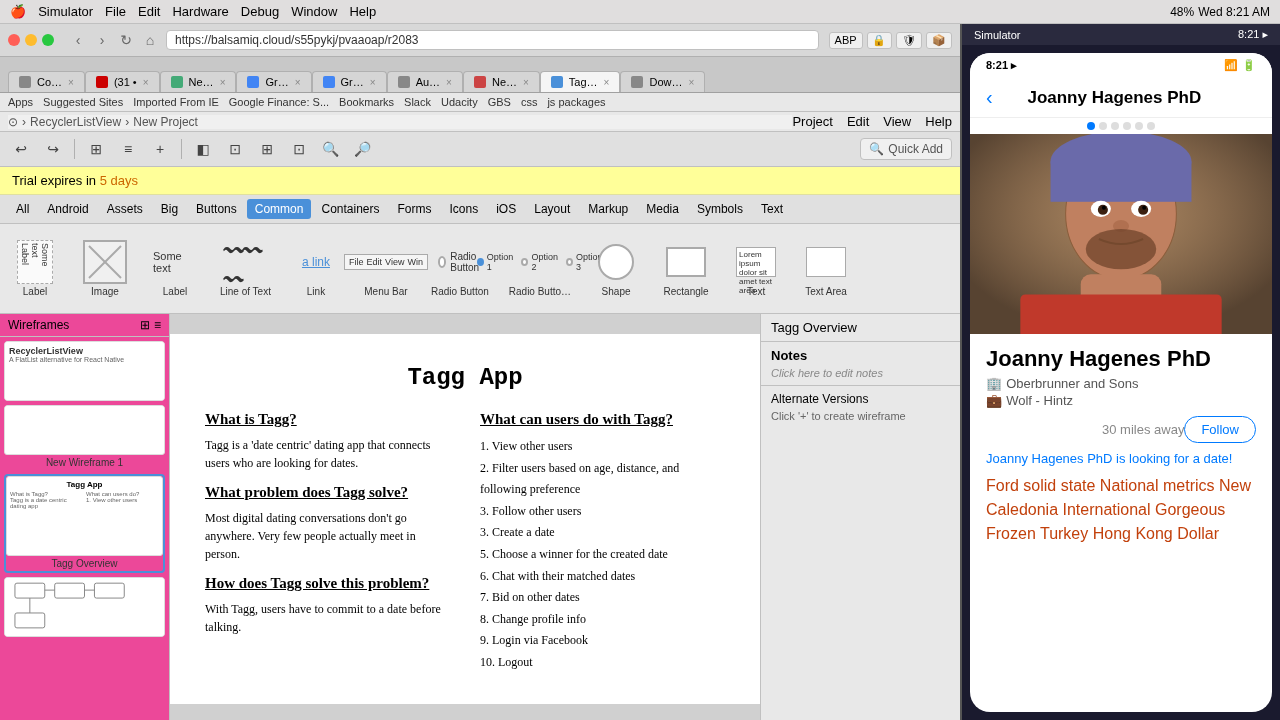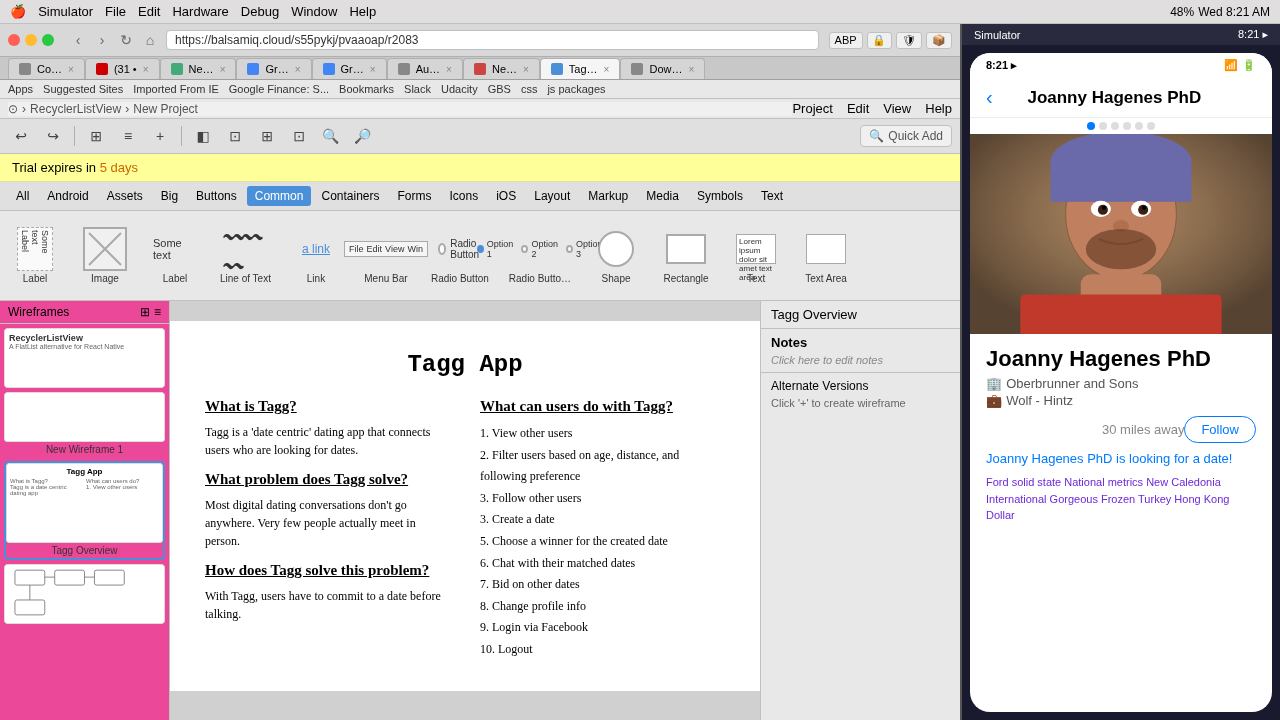--- a/index.html
+++ b/index.html
@@ -20,21 +20,21 @@
     .win-btn.close { background: #ff5f57; }
     .win-btn.min { background: #febc2e; }
     .win-btn.max { background: #28c840; }
     .browser-nav { display: flex; align-items: center; gap: 4px; margin-left: 8px; }
     .nav-btn { width: 20px; height: 20px; display: flex; align-items: center; justify-content: center; color: #666; font-size: 14px; cursor: pointer; }
     .address-bar { flex: 1; background: white; border-radius: 4px; padding: 2px 8px; font-size: 12px; color: #333; border: 1px solid #c0c0c0; }
     .browser-actions { display: flex; gap: 4px; margin-left: 4px; }
     .browser-action-btn { font-size: 11px; padding: 1px 5px; background: #f0f0f0; border: 1px solid #c0c0c0; border-radius: 3px; cursor: pointer; }
 
     
-    .tabs-bar { background: #c8c8c8; display: flex; align-items: flex-end; padding: 0 8px; height: 23px; border-bottom: 1px solid #a0a0a0; }
+    .tabs-bar { background: #c8c8c8; display: flex; align-items: flex-end; padding: 0 8px; height: 36px; border-bottom: 1px solid #a0a0a0; }
     .tab { display: flex; align-items: center; gap: 6px; padding: 4px 10px; border-radius: 4px 4px 0 0; font-size: 11px; background: #d5d5d5; border: 1px solid #b0b0b0; border-bottom: none; cursor: pointer; max-width: 140px; }
     .tab.active { background: #f5f5f5; }
     .tab-close { color: #888; font-size: 10px; }
     .tab-favicon { width: 12px; height: 12px; background: #888; border-radius: 2px; flex-shrink: 0; }
 
     
     .bookmarks-bar { background: #e8e8e8; padding: 3px 8px; display: flex; align-items: center; gap: 10px; border-bottom: 1px solid #c0c0c0; font-size: 11px; color: #333; }
 
     
     .app-content { flex: 1; display: flex; flex-direction: column; background: #f0f0f0; overflow: hidden; }
@@ -104,21 +104,21 @@
     .sim-dot.active { background: #007AFF; }
     .sim-photo { width: 100%; height: 200px; background: linear-gradient(135deg, #8B7355 0%, #6B5B45 30%, #5c4a3a 60%, #4a3728 100%); position: relative; overflow: hidden; }
     
     .sim-profile { padding: 12px 16px; }
     .sim-name { font-size: 22px; font-weight: 700; margin-bottom: 4px; }
     .sim-employer { font-size: 13px; color: #555; margin-bottom: 2px; display: flex; align-items: center; gap: 4px; }
     .sim-distance-row { display: flex; align-items: center; justify-content: flex-end; margin: 8px 0; }
     .sim-distance { font-size: 13px; color: #888; }
     .sim-follow-btn { background: white; border: 1px solid #007AFF; color: #007AFF; padding: 5px 16px; border-radius: 16px; font-size: 13px; cursor: pointer; }
     .sim-tagline { color: #007AFF; font-size: 13px; font-weight: 500; margin-bottom: 8px; }
-    .sim-bio { font-size: 11px; color: #6d28d9; line-height: 1.5; }
+    .sim-bio { font-size: 16px; color: #c2410c; line-height: 1.5; }
 
     
     .breadcrumb-bar { background: #f0f0f0; padding: 3px 8px; font-size: 12px; color: #555; border-bottom: 1px solid #ddd; display: flex; align-items: center; gap: 4px; }
 
     
     .squiggly { font-size: 11px; color: #333; font-family: monospace; letter-spacing: -1px; }
   </style>
 </head>
 <body>
 

